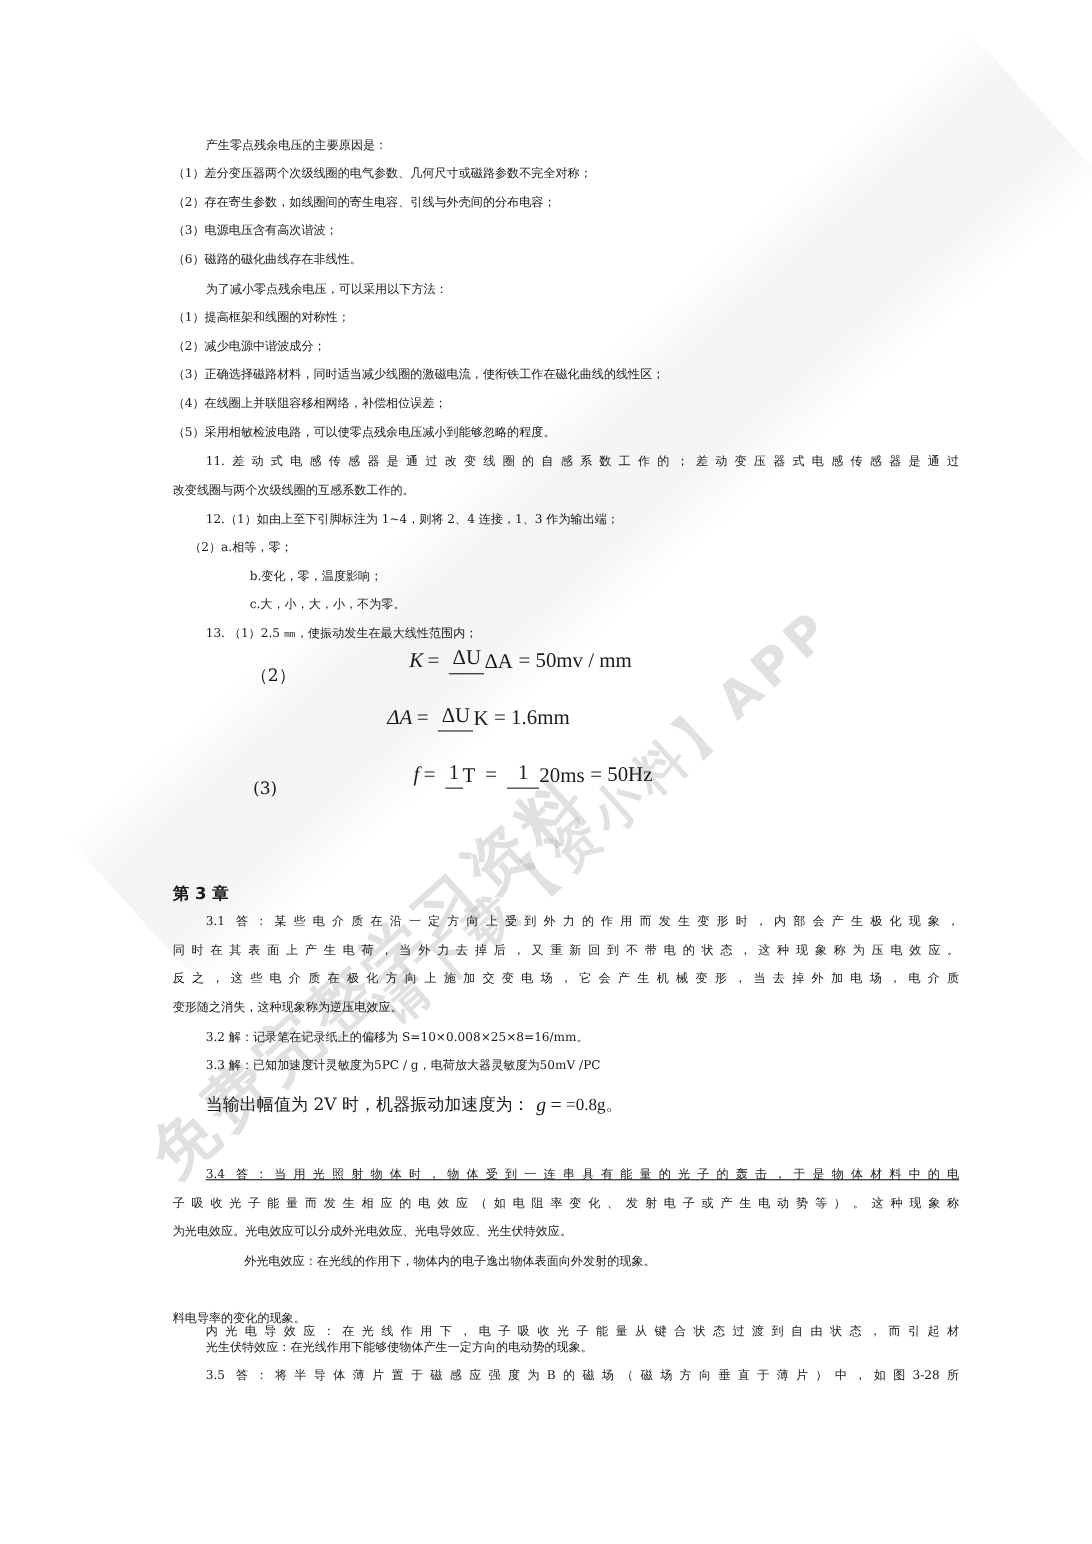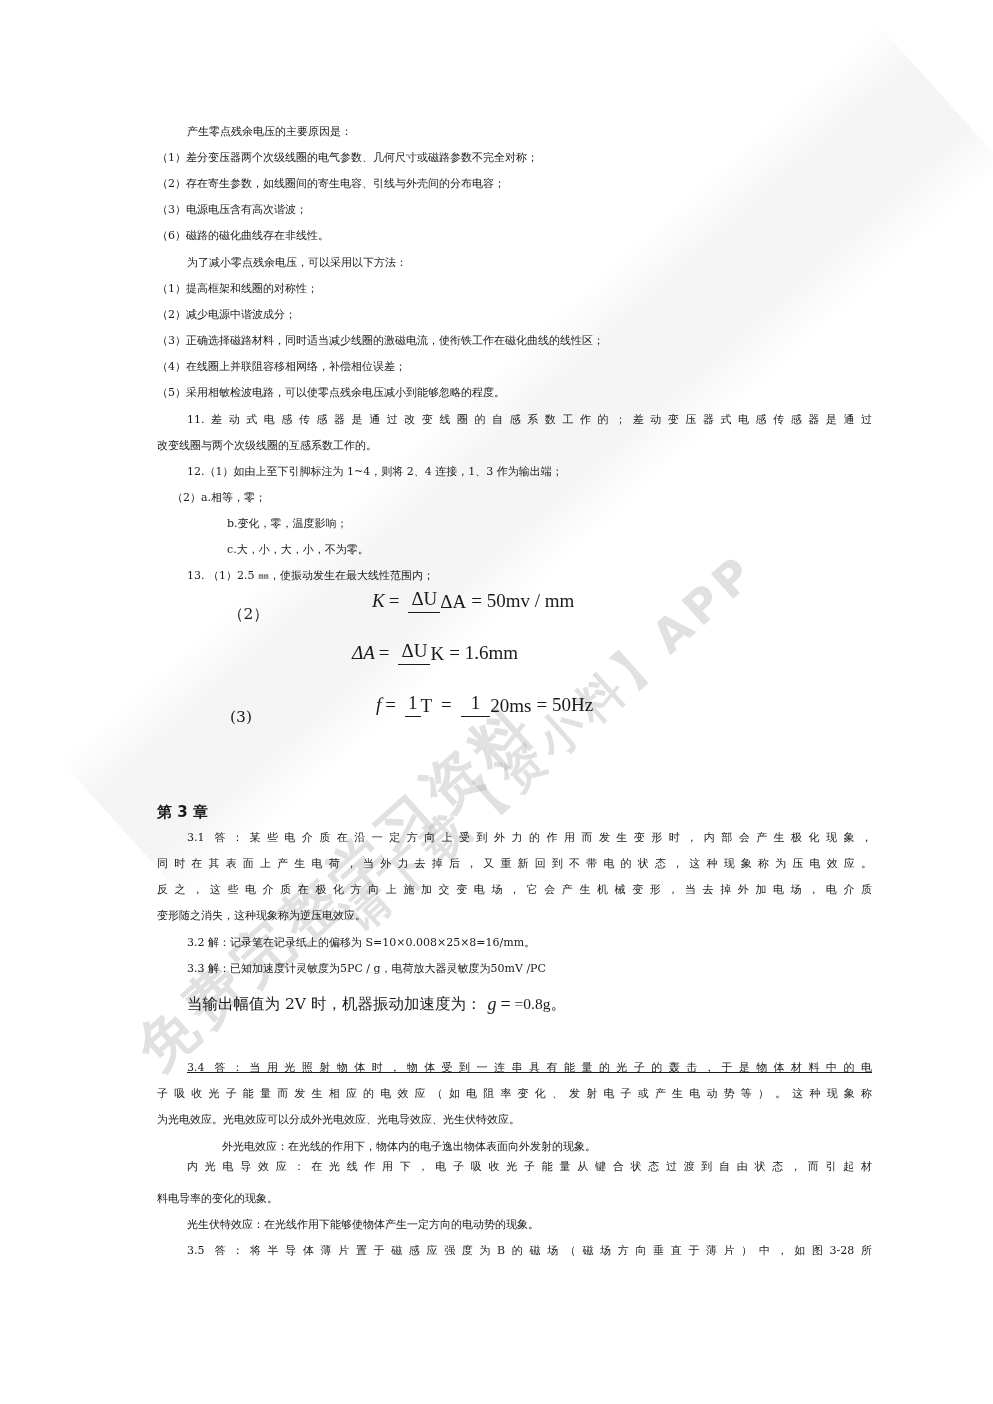--- a/index.html
+++ b/index.html
@@ -133,18 +133,18 @@
       <span style="margin:0 4px">=</span>
       <span style="font-size:15.5px">=0.8g。</span>
     </span>
   </div>
 
   <div class="line indent" style="top:1058px; width:685px; text-align:justify; text-align-last:justify;text-decoration:underline;">3.4 答：当用光照射物体时，物体受到一连串具有能量的光子的轰击，于是物体材料中的电</div>
   <div class="line justify" style="top:1084px">子吸收光子能量而发生相应的电效应（如电阻率变化、发射电子或产生电动势等）。这种现象称</div>
   <div class="line" style="top:1110px">为光电效应。光电效应可以分成外光电效应、光电导效应、光生伏特效应。</div>
 
   <div class="line" style="left:222px; top:1137px">外光电效应：在光线的作用下，物体内的电子逸出物体表面向外发射的现象。</div>
-  <div class="line indent" style="top:1157px; width:685px; text-align:justify; text-align-last:justify;">内光电导效应：在光线作用下，电子吸收光子能量从键合状态过渡到自由状态，而引起材</div>
+  <div class="line indent" style="top:1201px; width:685px; text-align:justify; text-align-last:justify;font-family:Liberation Serif, serif;">内光电导效应：在光线作用下，电子吸收光子能量从键合状态过渡到自由状态，而引起材</div>
   <div class="line" style="top:1189px">料电导率的变化的现象。</div>
   <div class="line indent" style="top:1215px">光生伏特效应：在光线作用下能够使物体产生一定方向的电动势的现象。</div>
   <div class="line indent" style="top:1241px; width:685px; text-align:justify; text-align-last:justify;">3.5  答：将半导体薄片置于磁感应强度为B的磁场（磁场方向垂直于薄片）中，如图3-28所</div>
 
 </div>
 
 </body></html>

